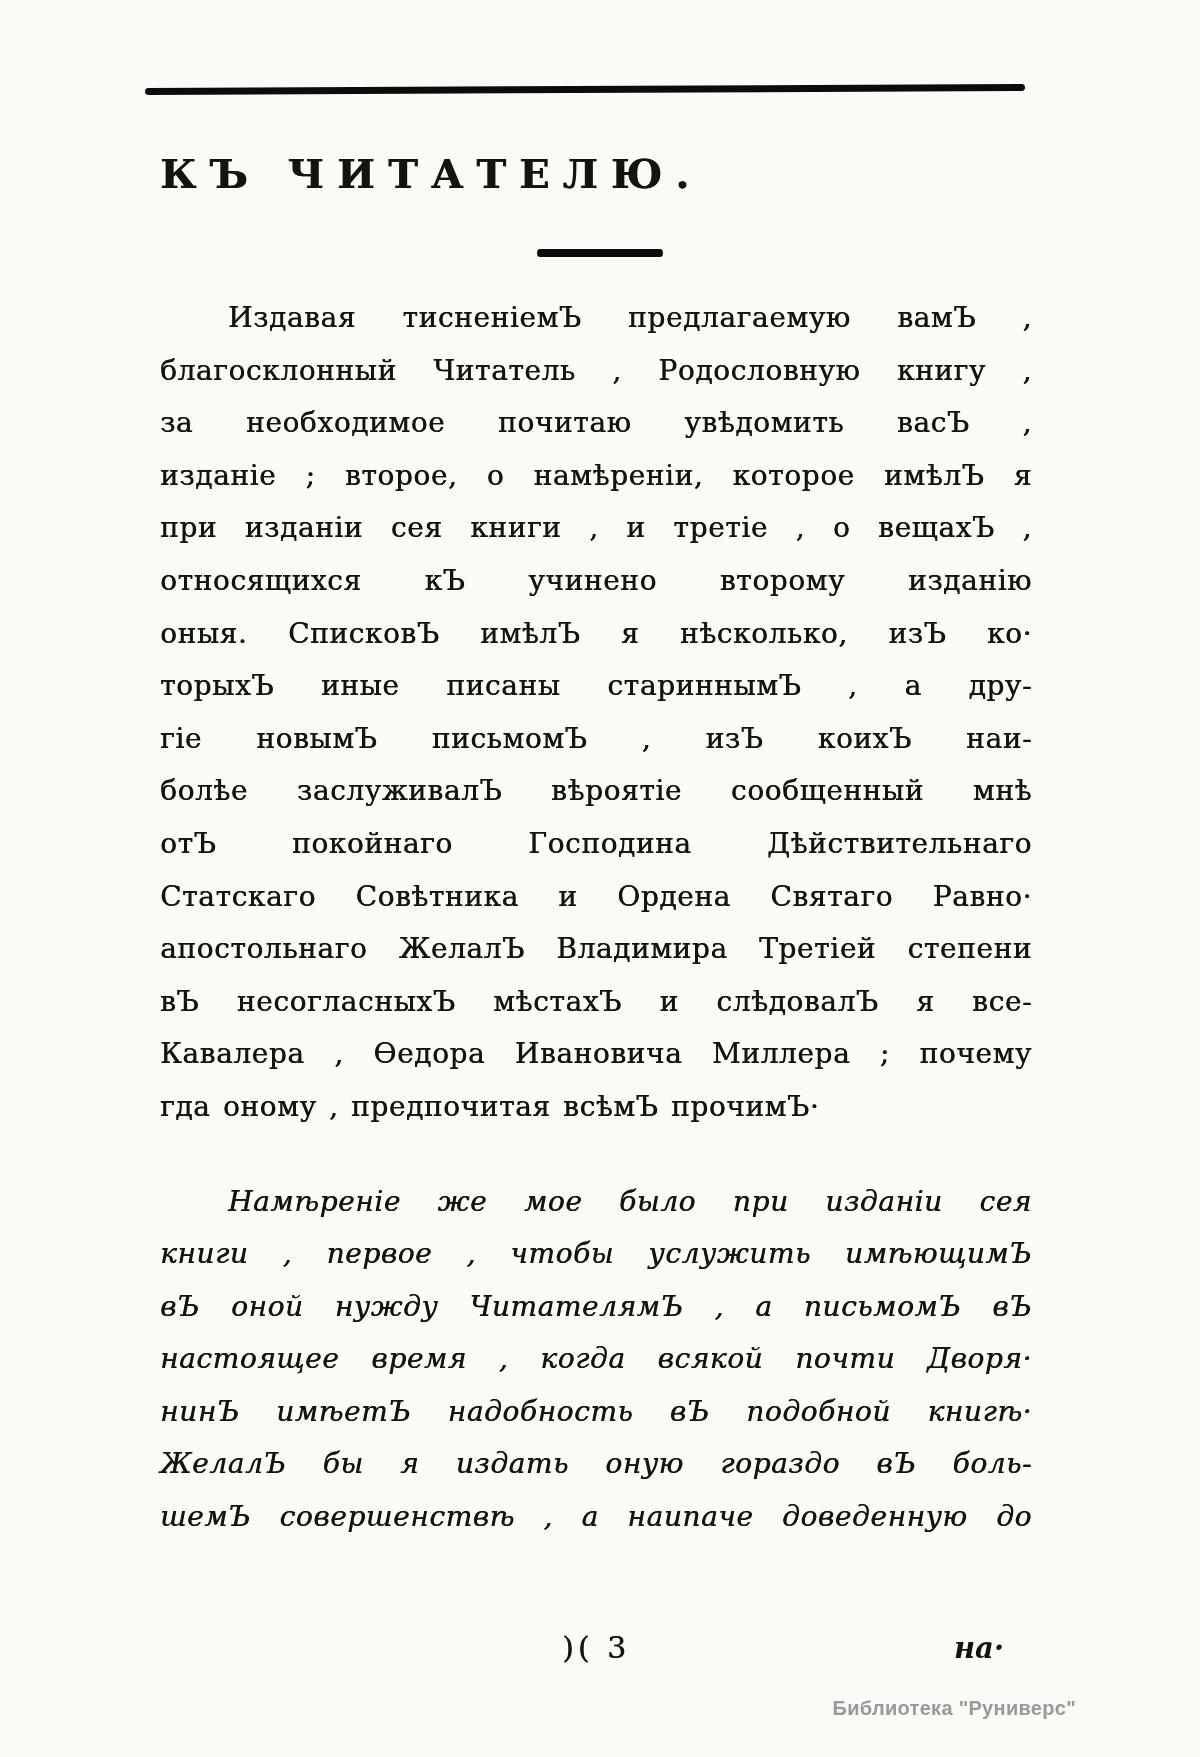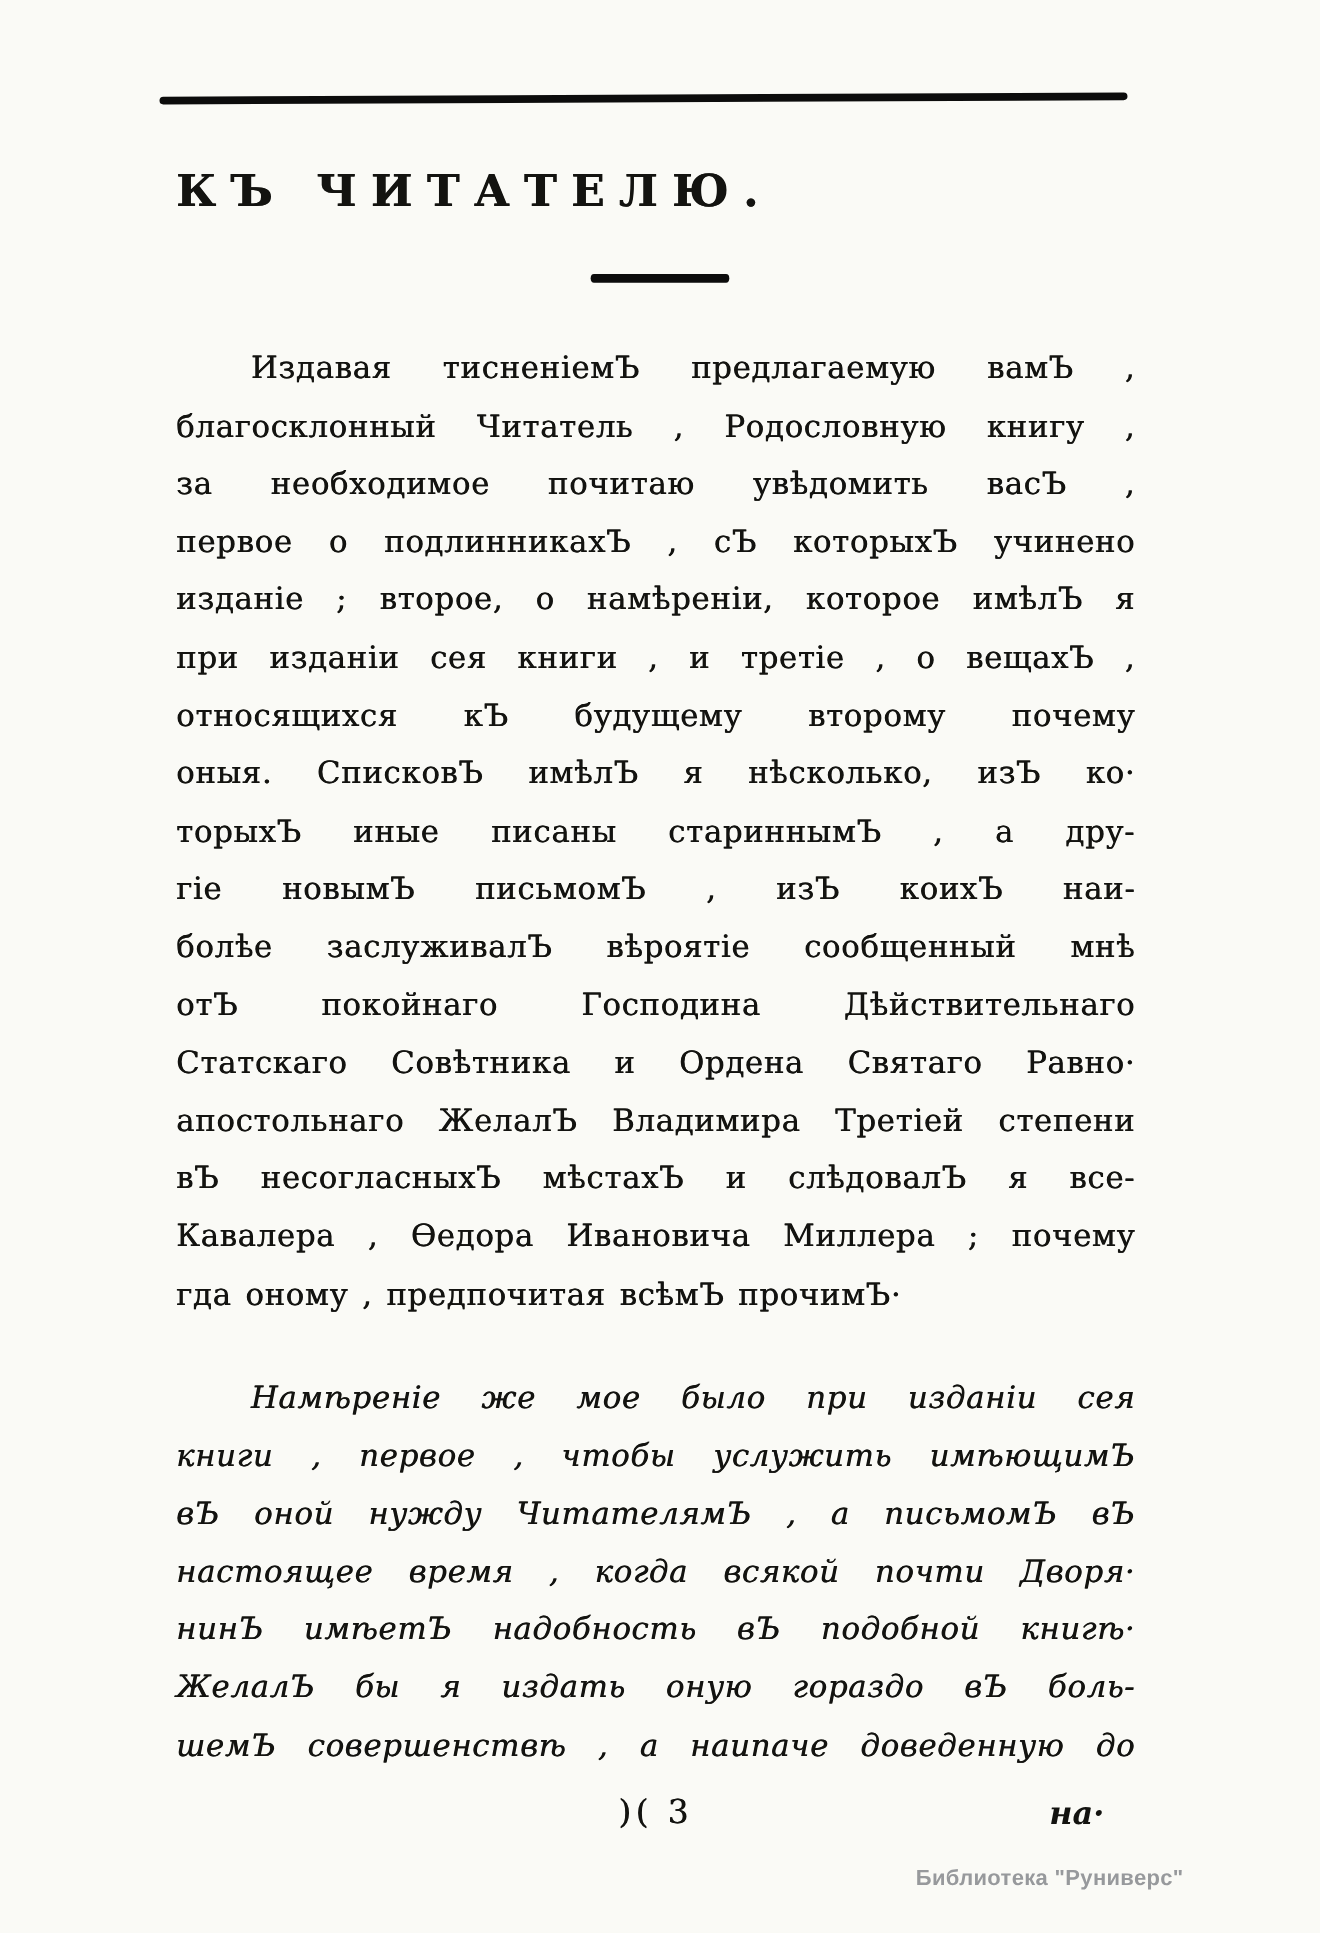--- a/index.html
+++ b/index.html
@@ -24,21 +24,21 @@
     letter-spacing: 13px;
     white-space: nowrap;
     text-shadow: 0.5px 0 0 currentColor;
   }
   .title-divider {
     position: absolute; left: 537px; top: 249px;
     width: 126px; height: 8px;
     background: #0c0c0c; border-radius: 3px / 4px;
   }
   .body-text {
-    position: absolute; left: 160px; top: 309px; width: 872px;
+    position: absolute; left: 160px; top: 292px; width: 872px;
     font-size: 28px;
     letter-spacing: 0.6px;
     word-spacing: 3px;
     text-shadow: 0.45px 0 0 currentColor;
   }
   .paragraph + .paragraph { margin-top: 42px; font-style: italic; }
   .line {
     height: 52.6px; line-height: 52.6px;
     text-align: justify; text-align-last: justify;
     overflow: visible; white-space: nowrap;
@@ -71,24 +71,23 @@
 
 <div class="page-title">КЪ ЧИТАТЕЛЮ.</div>
 
 <div class="title-divider"></div>
 
 <div class="body-text">
   <div class="paragraph">
       <div class="line justify indent">Издавая тисненіемЪ предлагаемую вамЪ ,</div>
       <div class="line justify">благосклонный Читатель , Родословную книгу ,</div>
       <div class="line justify">за необходимое почитаю увѣдомить васЪ ,</div>
-      <div class="line justify">первое о подлинникахЪ , сЪ которыхЪ учинено</div>
       <div class="line justify">изданіе ; второе, о намѣреніи, которое имѣлЪ я</div>
       <div class="line justify">при изданіи сея книги , и третіе , о вещахЪ ,</div>
-      <div class="line justify">относящихся кЪ будущему второму почему</div>
+      <div class="line justify">относящихся кЪ учинено второму изданію</div>
       <div class="line justify">оныя. СписковЪ имѣлЪ я нѣсколько, изЪ ко·</div>
       <div class="line justify">торыхЪ иные писаны стариннымЪ , а дру-</div>
       <div class="line justify">гіе новымЪ письмомЪ , изЪ коихЪ наи-</div>
       <div class="line justify">болѣе заслуживалЪ вѣроятіе сообщенный мнѣ</div>
       <div class="line justify">отЪ покойнаго Господина Дѣйствительнаго</div>
       <div class="line justify">Статскаго Совѣтника и Ордена Святаго Равно·</div>
       <div class="line justify">апостольнаго ЖелалЪ Владимира Третіей степени</div>
       <div class="line justify">вЪ несогласныхЪ мѣстахЪ и слѣдовалЪ я все-</div>
       <div class="line justify">Кавалера , Ѳедора Ивановича Миллера ; почему</div>
       <div class="line nojust">гда оному , предпочитая всѣмЪ прочимЪ·</div>

